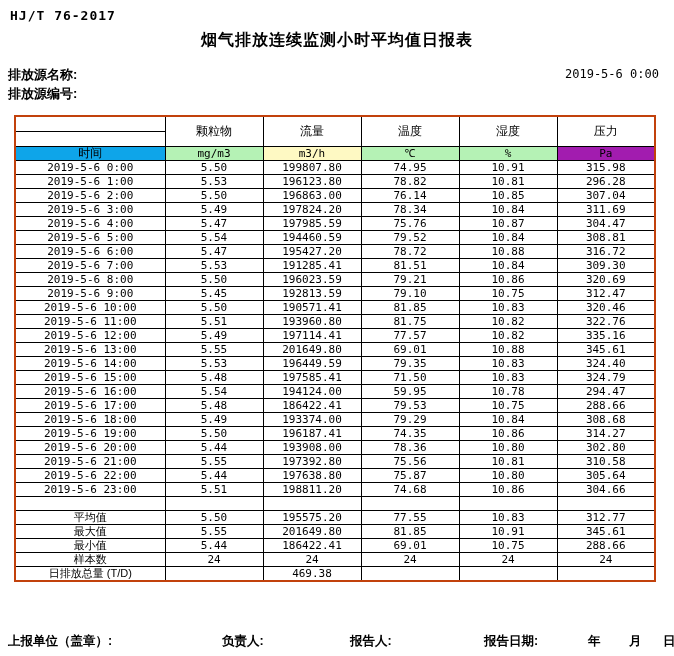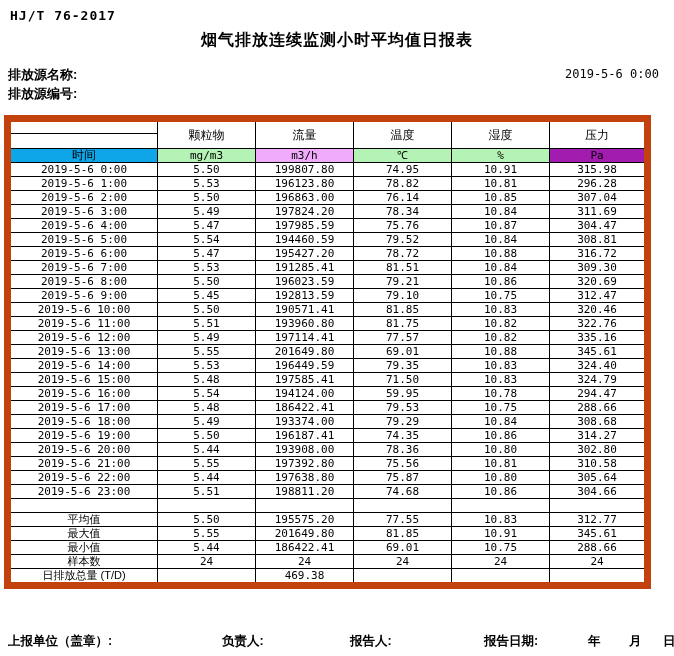--- a/index.html
+++ b/index.html
@@ -25,25 +25,25 @@
     text-align: center;
     font-size: 16px; font-weight: bold;
     letter-spacing: 1px;
   }
   .info-name { position: absolute; left: 8px; top: 66px; font-size: 13px; font-weight: bold; }
   .info-id   { position: absolute; left: 8px; top: 85px; font-size: 13px; font-weight: bold; }
   .datetime  { position: absolute; left: 565px; top: 67px; font-size: 12px;
                font-family: "DejaVu Sans Mono", monospace; }
 
   table.report {
-    position: absolute; left: 4px; top: 115px;
+    position: absolute; left: 14px; top: 115px;
     width: 640px;
     border-collapse: collapse;
     table-layout: fixed;
-    border: 7px solid #c2410c;
+    border: 2px solid #c2410c;
   }
   table.report td, table.report th {
     border: 1px solid #000;
     height: 14px;
     line-height: 13px;
     padding: 0;
     text-align: center;
     vertical-align: middle;
     font-weight: normal;
     font-size: 11px;
@@ -108,21 +108,21 @@
         <th rowspan="2">温度</th>
         <th rowspan="2">湿度</th>
         <th rowspan="2">压力</th>
       </tr>
       <tr class="hrow">
         <td></td>
       </tr>
       <tr class="unit-row">
         <td class="cn-label" style="background: #0ea5e9;">时间</td>
         <td style="background: rgb(181, 242, 181);">mg/m3</td>
-        <td style="background: #f0abfc;">m3/h</td>
+        <td style="background: #fef9c3;">m3/h</td>
         <td style="background: rgb(181, 242, 181);">℃</td>
         <td style="background: rgb(181, 242, 181);">%</td>
         <td style="background: #a21caf;">Pa</td>
       </tr>
     </thead>
     <tbody id="data-body">
         <tr>
           <td class="time">2019-5-6 0:00</td>
           <td class="num">5.50</td>
           <td class="num">199807.80</td>

